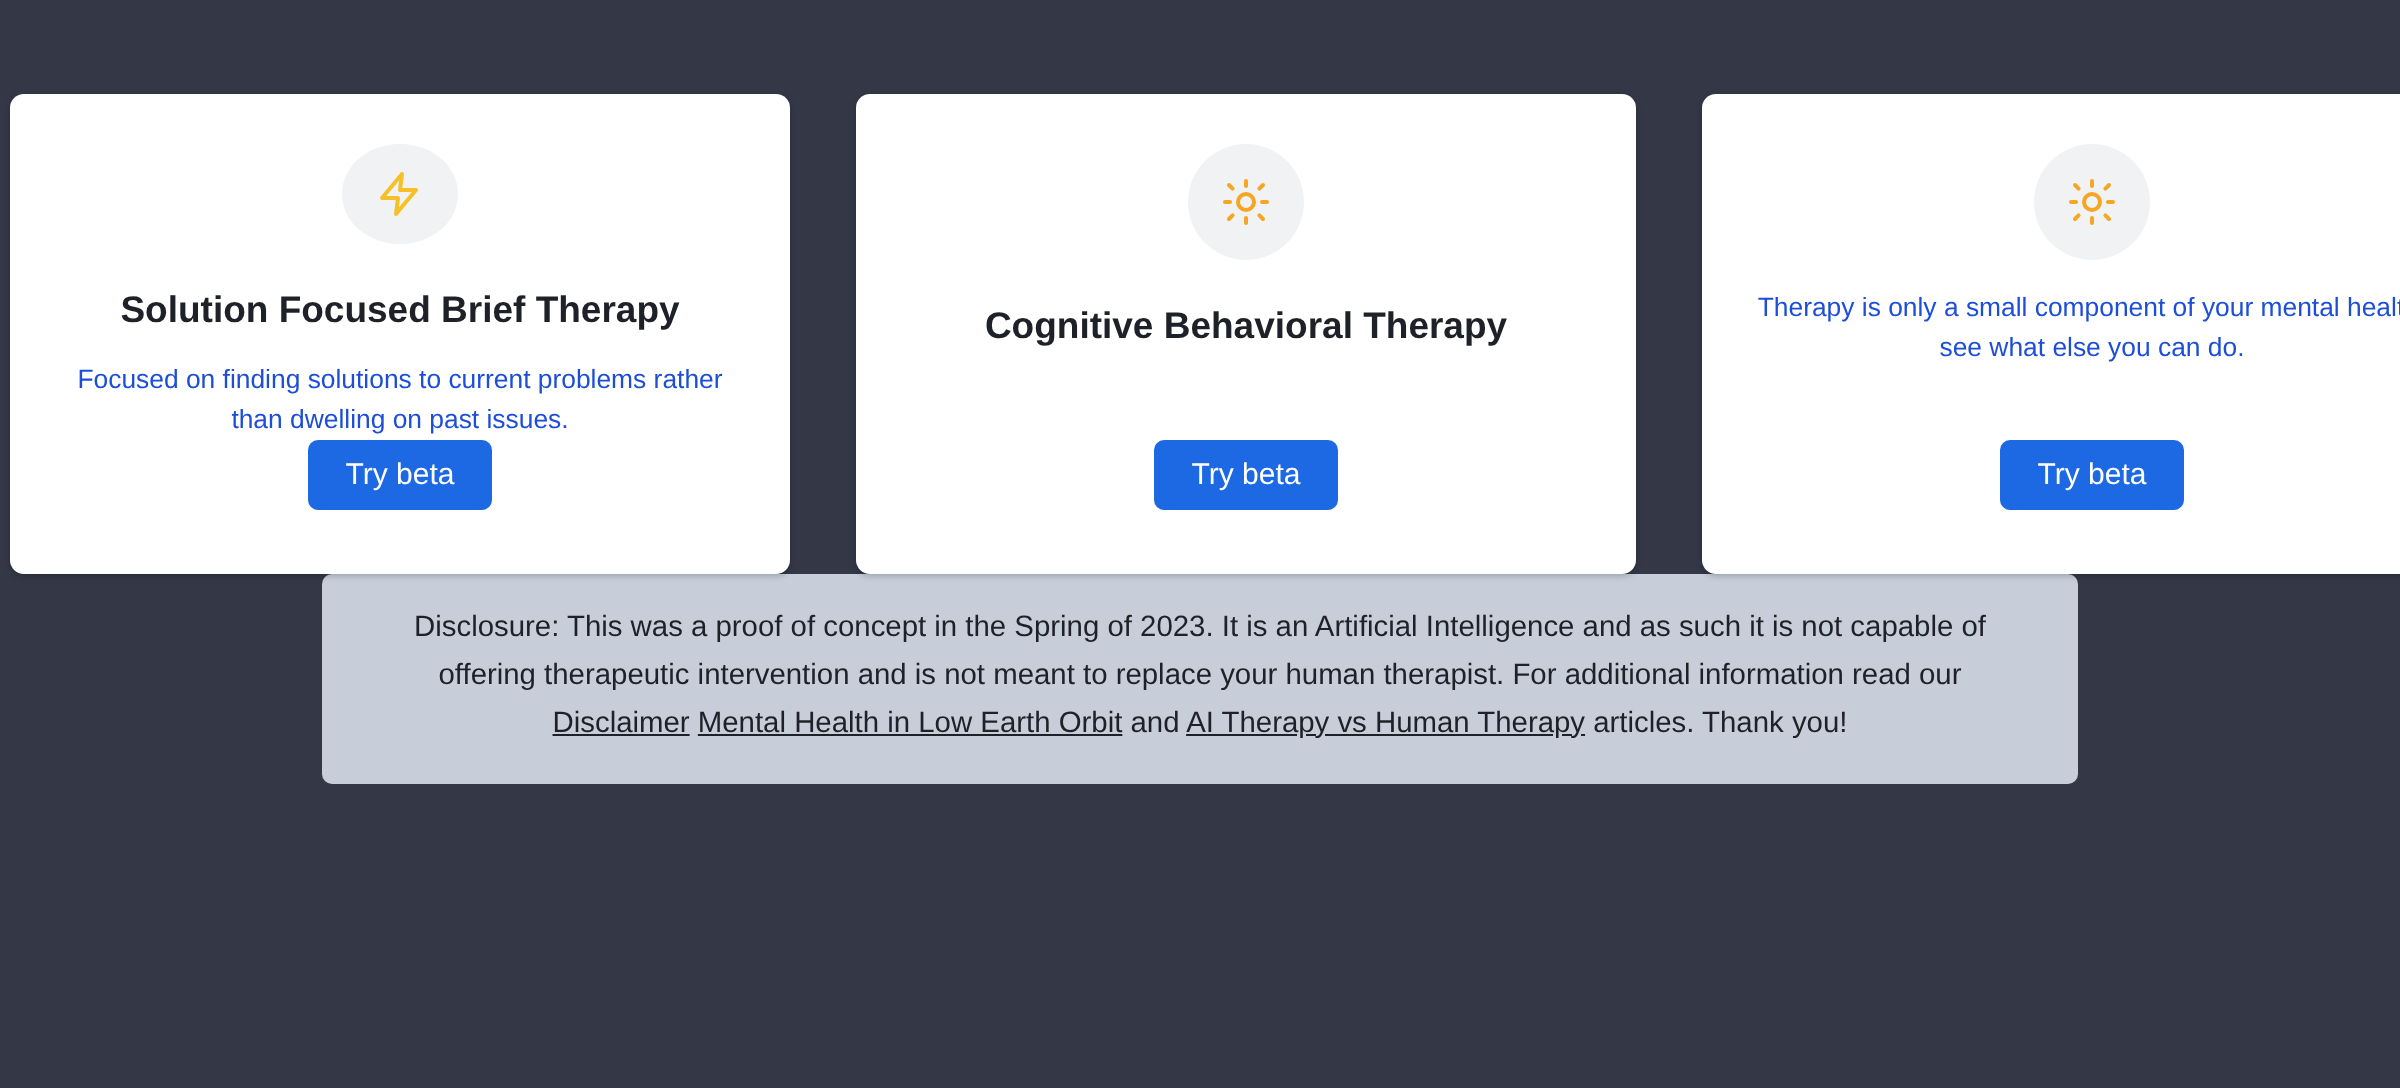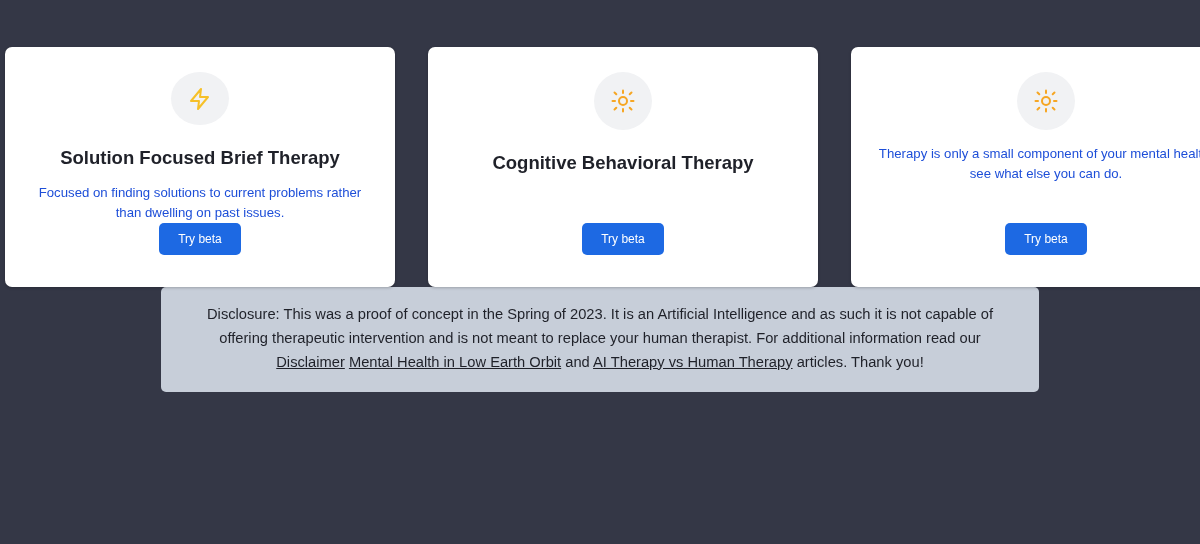--- a/index.html
+++ b/index.html
@@ -88,21 +88,21 @@
     max-width: 360px;
   }
   .try-btn {
     margin-top: auto;
     margin-bottom: 14px;
     background: #1d69e3;
     color: #ffffff;
     border: none;
     border-radius: 5px;
     padding: 9px 19px;
-    font-size: 12px;
+    font-size: 15px;
     font-family: "Liberation Sans", sans-serif;
     cursor: pointer;
     font-weight: 500;
   }
   
   .disclosure-wrap {
     display: flex;
     justify-content: center;
   }
   .disclosure {

